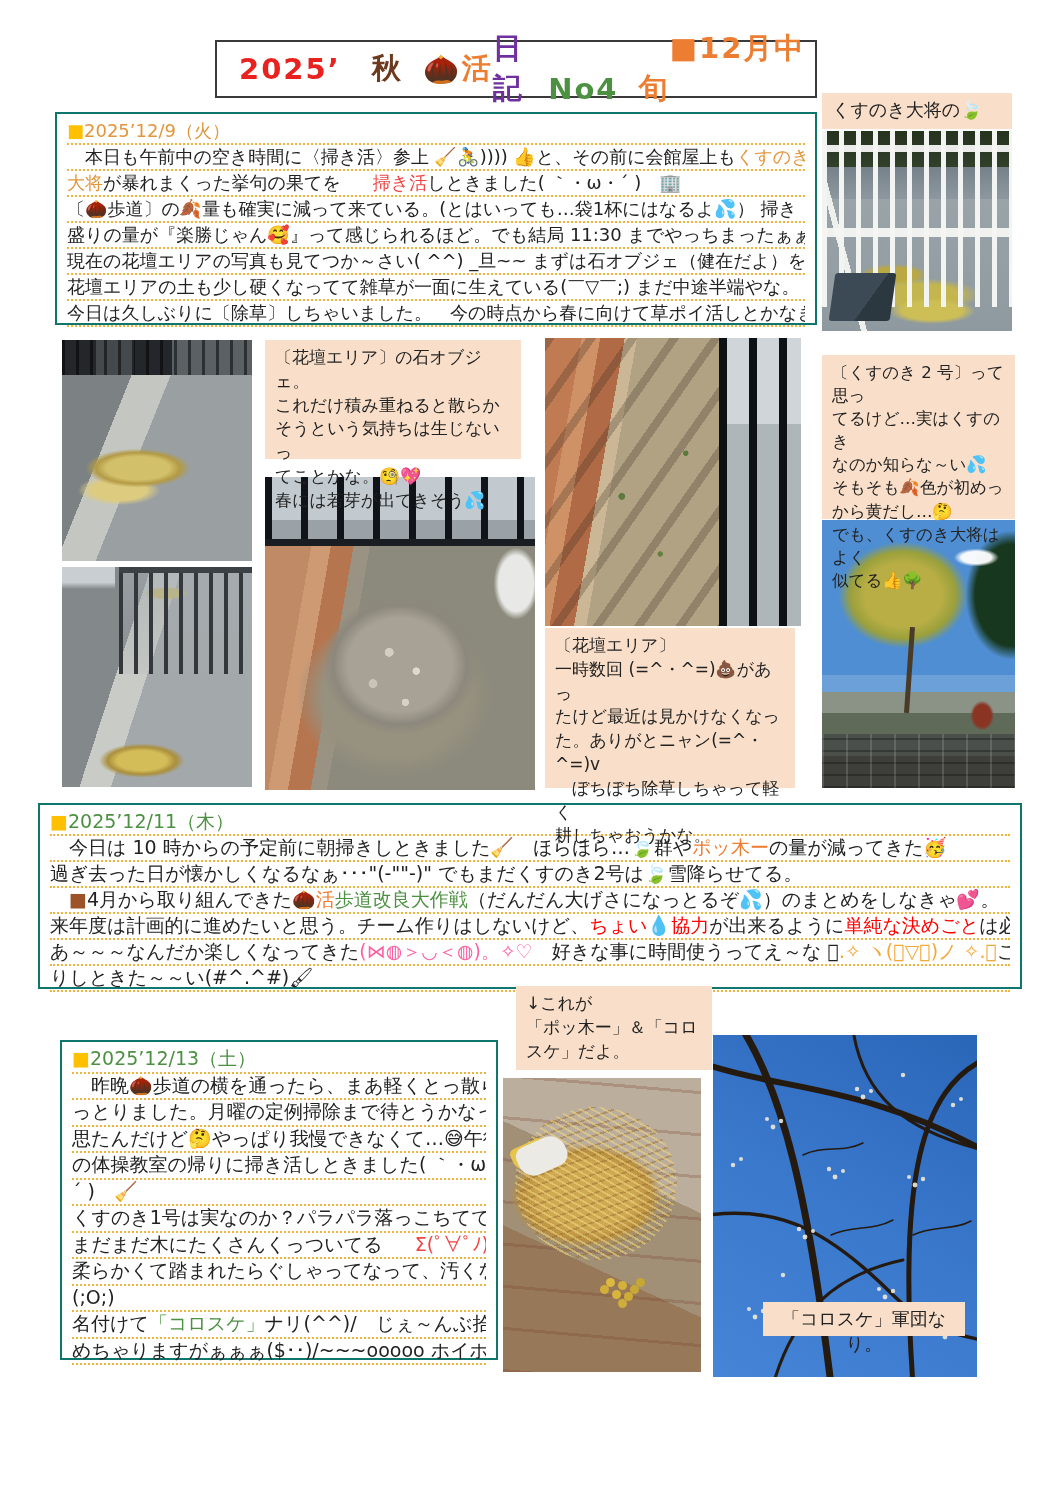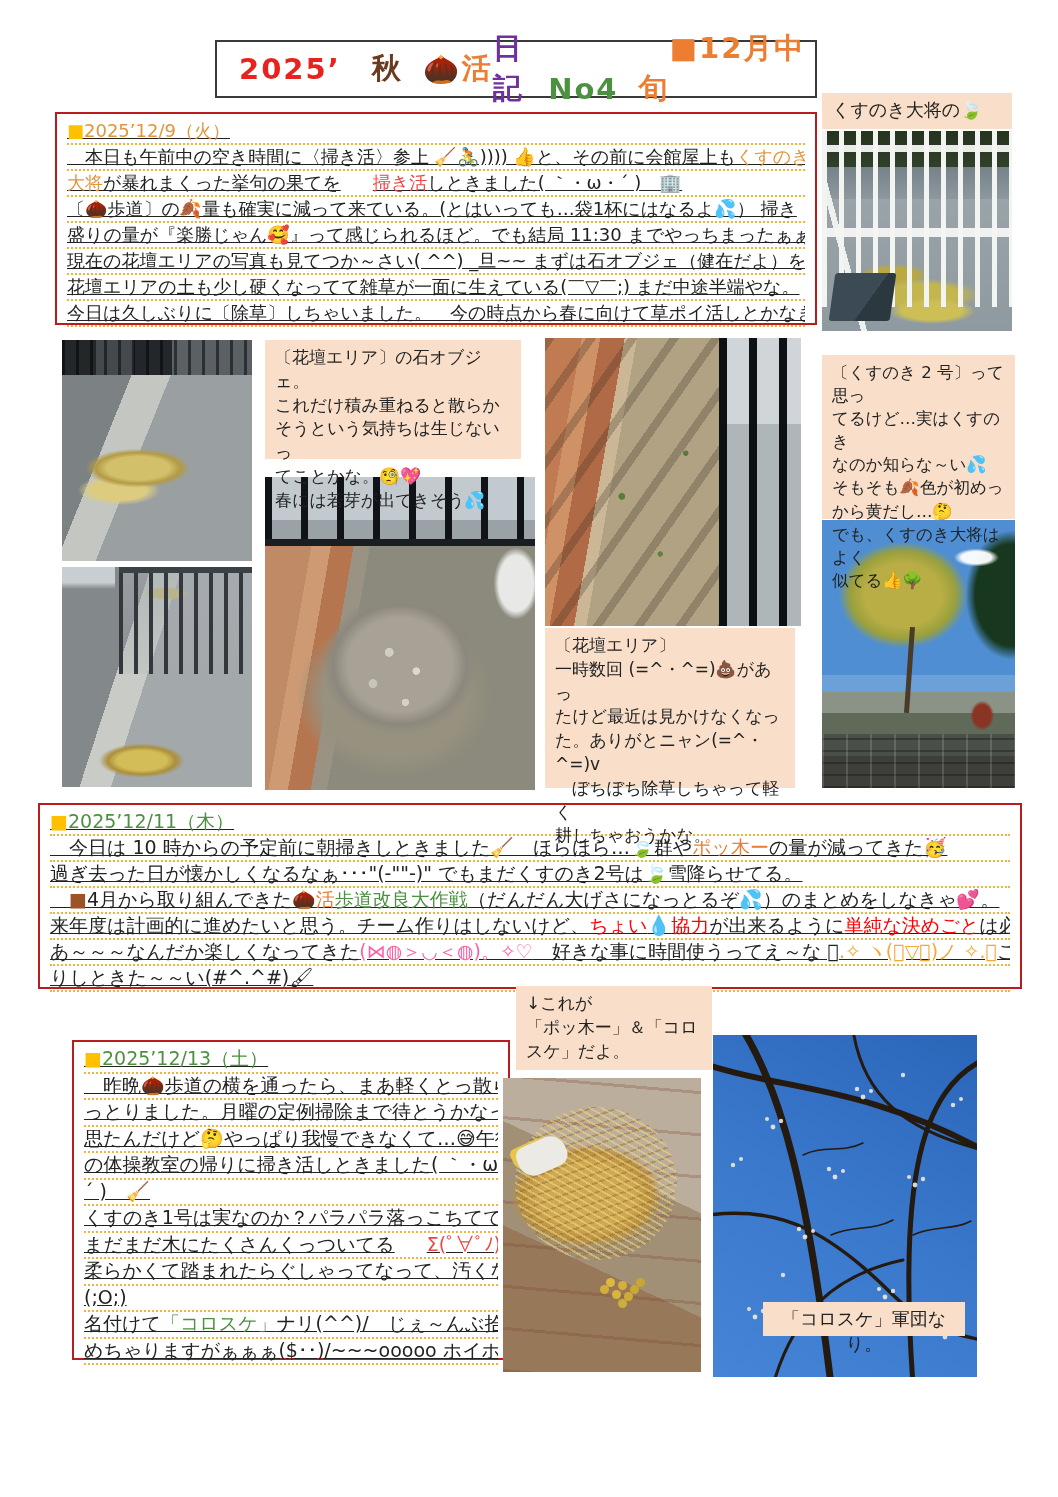--- a/index.html
+++ b/index.html
@@ -3,28 +3,28 @@
 <meta charset="utf-8">
 <style>
   html,body{margin:0;padding:0;background:#e9e9e9;}
   #page{position:relative;width:1058px;height:1497px;background:#ffffff;margin:0 auto;
         font-family:"DejaVu Sans",sans-serif;color:#222;overflow:hidden;}
   
   #title-box{position:absolute;left:215px;top:40px;width:602px;height:58px;
              border:2px solid #3a3a3a;box-sizing:border-box;display:flex;align-items:center;
              padding-left:22px;font-size:29px;font-weight:bold;letter-spacing:2px;}
   
-  .entry-box{position:absolute;background:#fff;border:2px solid #b91c1c;box-sizing:border-box;
-             padding:5px 10px 4px 10px;text-decoration:underline;}
+  .entry-box{position:absolute;background:#fff;border:2px solid #0f766e;box-sizing:border-box;
+             padding:5px 10px 4px 10px;}
   .tline{border-bottom:2px dotted #F0B43C;padding:1px 0 2px 0;line-height:21px;
          white-space:nowrap;overflow:hidden;}
   #entry-1209{left:55px;top:112px;width:762px;height:213px;font-size:18px;}
   #entry-1211{left:38px;top:803px;width:984px;height:186px;font-size:19px;}
   #entry-1211 .tline{line-height:21px;}
-  #entry-1213{left:72px;top:1040px;width:438px;height:320px;font-size:19px;}
+  #entry-1213{left:60px;top:1040px;width:438px;height:320px;font-size:19px;}
   #entry-1213 .tline{line-height:21.5px;}
   
   .c-k{color:#222;}
   .c-red{color:#FF0000;}
   .c-orange{color:#ED7D31;}
   .c-gold{color:#E2953B;}
   .c-salmon{color:#ef4444;margin-left:32px;}
   .c-green{color:#4C9141;}
   .c-yellowsq{color:#FFC000;}
   .c-brownsq{color:#9C5327;}

